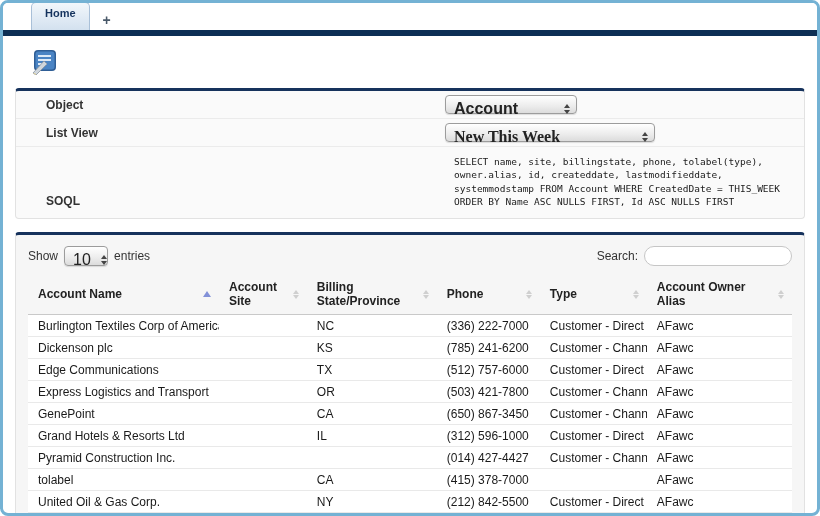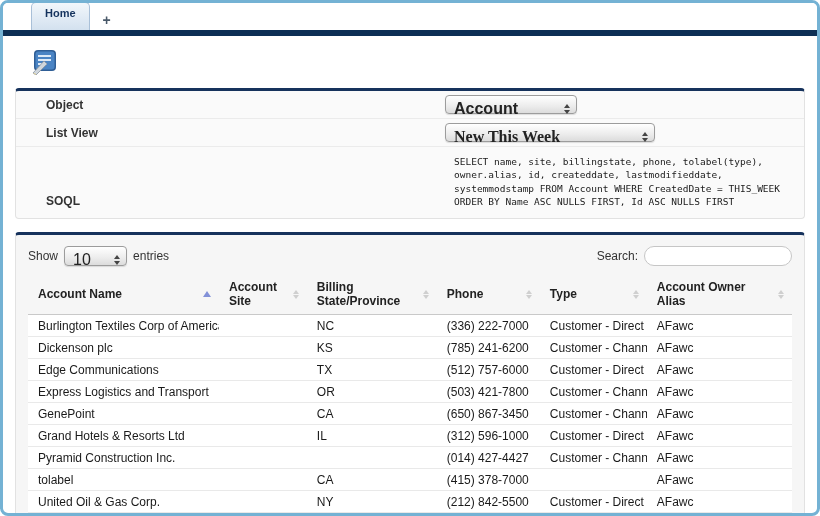--- a/index.html
+++ b/index.html
@@ -64,21 +64,21 @@
 
   .soql-text {
     font-family:"DejaVu Sans Mono", monospace;
     font-size:9.5px; line-height:1.4; color:#1a1a1a; width:385px; white-space:pre-wrap;
   }
 
   
   .table-panel { padding:8px 10px 0 10px; background:#f6f6f6; height:314px; }
   .controls { display:flex; align-items:center; justify-content:space-between; padding:3px 2px 8px 2px; }
   .length-ctl { display:flex; align-items:center; font-size:12px; color:#333; gap:6px; }
-  .sel-length { width:63px; height:20px; font-weight:normal; border-radius:4px; }
+  .sel-length { width:44px; height:20px; font-weight:normal; border-radius:4px; }
   .search-ctl { display:flex; align-items:center; font-size:12px; color:#333; gap:6px; }
   .search-input {
     width:148px; height:20px; border:1px solid #c6c6c6; border-radius:11px;
     outline:none; padding:0 10px; font-size:12px; background:#fff;
     font-family:"Liberation Sans", sans-serif;
   }
 
   table.listview { width:calc(100% - 4px); margin:0 2px; border-collapse:collapse; table-layout:fixed; }
   th {
     font-size:12px; font-weight:bold; color:#222; text-align:left;

